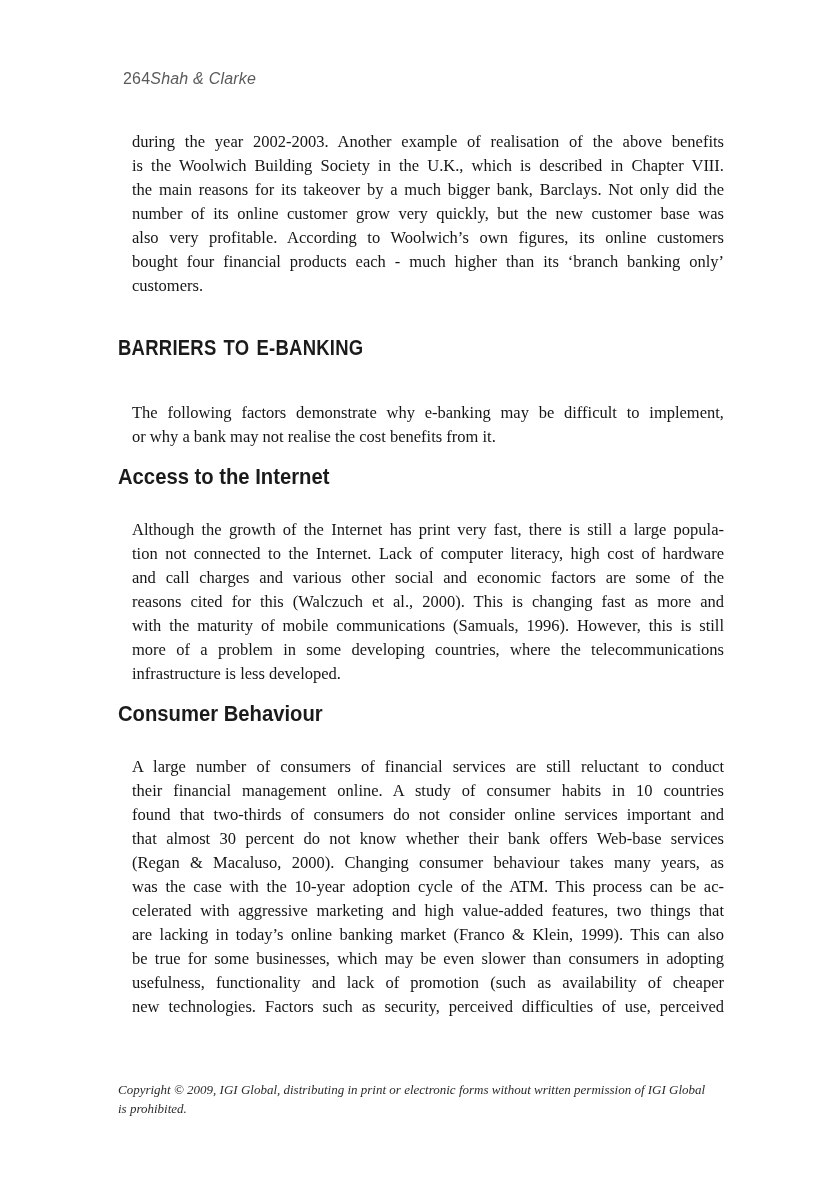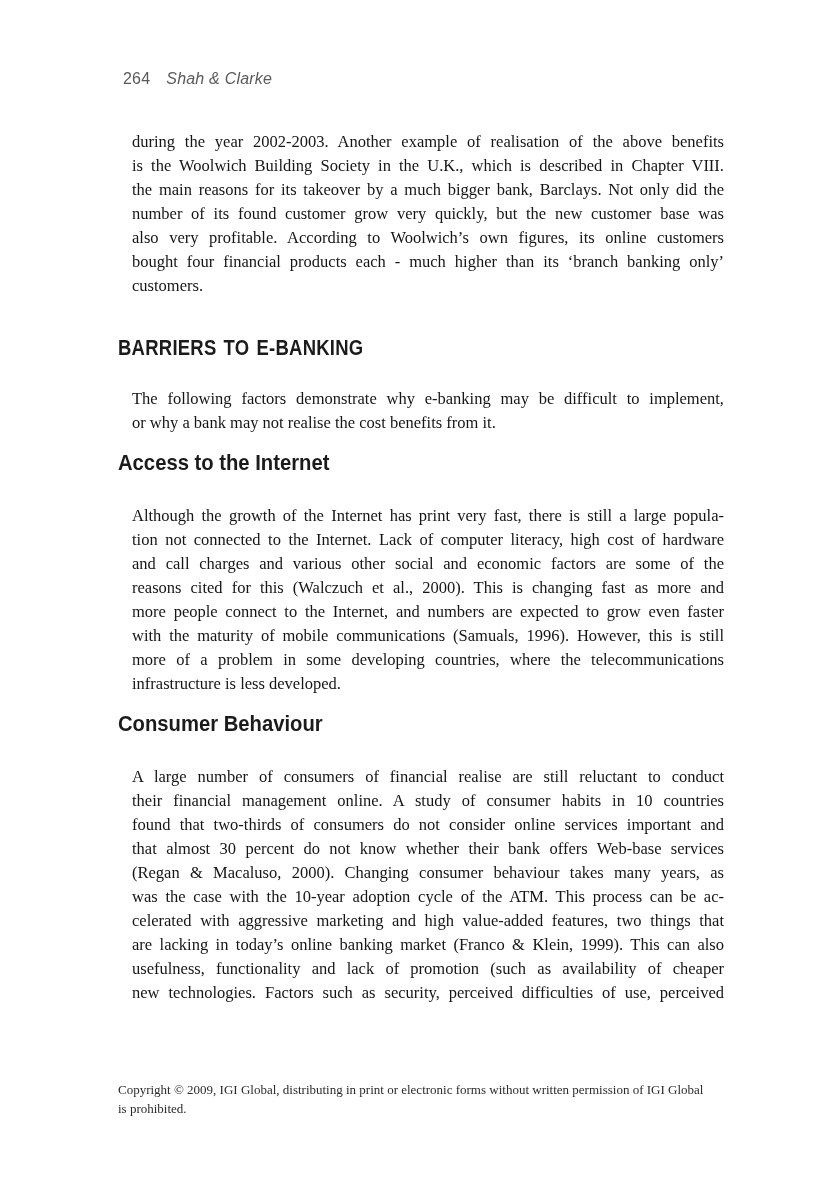--- a/index.html
+++ b/index.html
@@ -21,21 +21,20 @@
     top: 70px;
     left: 123px;
     font-family: "Liberation Sans", sans-serif;
     font-size: 16px;
     color: #5a5a5a;
     letter-spacing: 0.2px;
     white-space: nowrap;
   }
   .page-header .running-title {
     font-style: italic;
-    margin-left: 16px;
   }
   .content-column {
     position: absolute;
     top: 116px;
     left: 118px;
     width: 620px;
   }
   .para {
     margin: 14px;
     font-size: 16.5px;
@@ -51,21 +50,21 @@
     text-align-last: left;
   }
   .h1, .h2 {
     font-family: "Liberation Sans", sans-serif;
     font-weight: bold;
     color: #1b1b1b;
     line-height: 26px;
     font-size: 22px;
     white-space: nowrap;
   }
-  .h1 { margin: 37px 0 26px 0; }
+  .h1 { margin: 37px 0 40px 0; }
   .h2 { margin: 15px 0 28px 0; }
   .h1 .hx-inner {
     display: inline-block;
     transform: scaleX(0.84);
     transform-origin: left center;
     letter-spacing: 0.3px;
     word-spacing: 2px;
   }
   .h2 .hx-inner {
     display: inline-block;
@@ -75,67 +74,67 @@
   .page-footer {
     position: absolute;
     top: 1080px;
     left: 118px;
     width: 640px;
     font-family: "Liberation Serif", serif;
     font-size: 13px;
     line-height: 19px;
     color: #2b2b2b;
   }
-  .page-footer .f-line { white-space: nowrap; }
+  .page-footer .f-line { white-space: nowrap; font-style: italic; }
 </style>
 </head>
 <body>
 
 <div class="page">
 
   <div class="page-header">
     <span class="page-number">264</span><span class="running-title">Shah &amp; Clarke</span>
   </div>
 
   <div class="content-column">
       <div class="para">
         <div class="ln">during the year 2002-2003. Another example of realisation of the above benefits</div>
         <div class="ln">is the Woolwich Building Society in the U.K., which is described in Chapter VIII.</div>
         <div class="ln">the main reasons for its takeover by a much bigger bank, Barclays. Not only did the</div>
-        <div class="ln">number of its found customer grow very quickly, but the new customer base was</div>
+        <div class="ln">number of its online customer grow very quickly, but the new customer base was</div>
         <div class="ln">also very profitable. According to Woolwich’s own figures, its online customers</div>
         <div class="ln">bought four financial products each - much higher than its ‘branch banking only’</div>
         <div class="ln last">customers.</div>
       </div>
       <div class="h1"><span class="hx-inner">BARRIERS TO E-BANKING</span></div>
       <div class="para">
         <div class="ln">The following factors demonstrate why e-banking may be difficult to implement,</div>
         <div class="ln last">or why a bank may not realise the cost benefits from it.</div>
       </div>
       <div class="h2"><span class="hx-inner">Access to the Internet</span></div>
       <div class="para">
         <div class="ln">Although the growth of the Internet has print very fast, there is still a large popula-</div>
         <div class="ln">tion not connected to the Internet. Lack of computer literacy, high cost of hardware</div>
         <div class="ln">and call charges and various other social and economic factors are some of the</div>
         <div class="ln">reasons cited for this (Walczuch et al., 2000). This is changing fast as more and</div>
-        <div class="ln">more people connect to the Internet, and numbers are expected to grow even faster</div>
         <div class="ln">with the maturity of mobile communications (Samuals, 1996). However, this is still</div>
         <div class="ln">more of a problem in some developing countries, where the telecommunications</div>
         <div class="ln last">infrastructure is less developed.</div>
       </div>
       <div class="h2"><span class="hx-inner">Consumer Behaviour</span></div>
       <div class="para">
-        <div class="ln">A large number of consumers of financial realise are still reluctant to conduct</div>
+        <div class="ln">A large number of consumers of financial services are still reluctant to conduct</div>
         <div class="ln">their financial management online. A study of consumer habits in 10 countries</div>
         <div class="ln">found that two-thirds of consumers do not consider online services important and</div>
         <div class="ln">that almost 30 percent do not know whether their bank offers Web-base services</div>
         <div class="ln">(Regan &amp; Macaluso, 2000). Changing consumer behaviour takes many years, as</div>
         <div class="ln">was the case with the 10-year adoption cycle of the ATM. This process can be ac-</div>
         <div class="ln">celerated with aggressive marketing and high value-added features, two things that</div>
         <div class="ln">are lacking in today’s online banking market (Franco &amp; Klein, 1999). This can also</div>
+        <div class="ln">be true for some businesses, which may be even slower than consumers in adopting</div>
         <div class="ln">usefulness, functionality and lack of promotion (such as availability of cheaper</div>
         <div class="ln">new technologies. Factors such as security, perceived difficulties of use, perceived</div>
       </div>
     </div>
 
   <div class="page-footer">
     <div class="f-line">Copyright © 2009, IGI Global, distributing in print or electronic forms without written permission of IGI Global</div>
     <div class="f-line">is prohibited.</div>
   </div>
 

